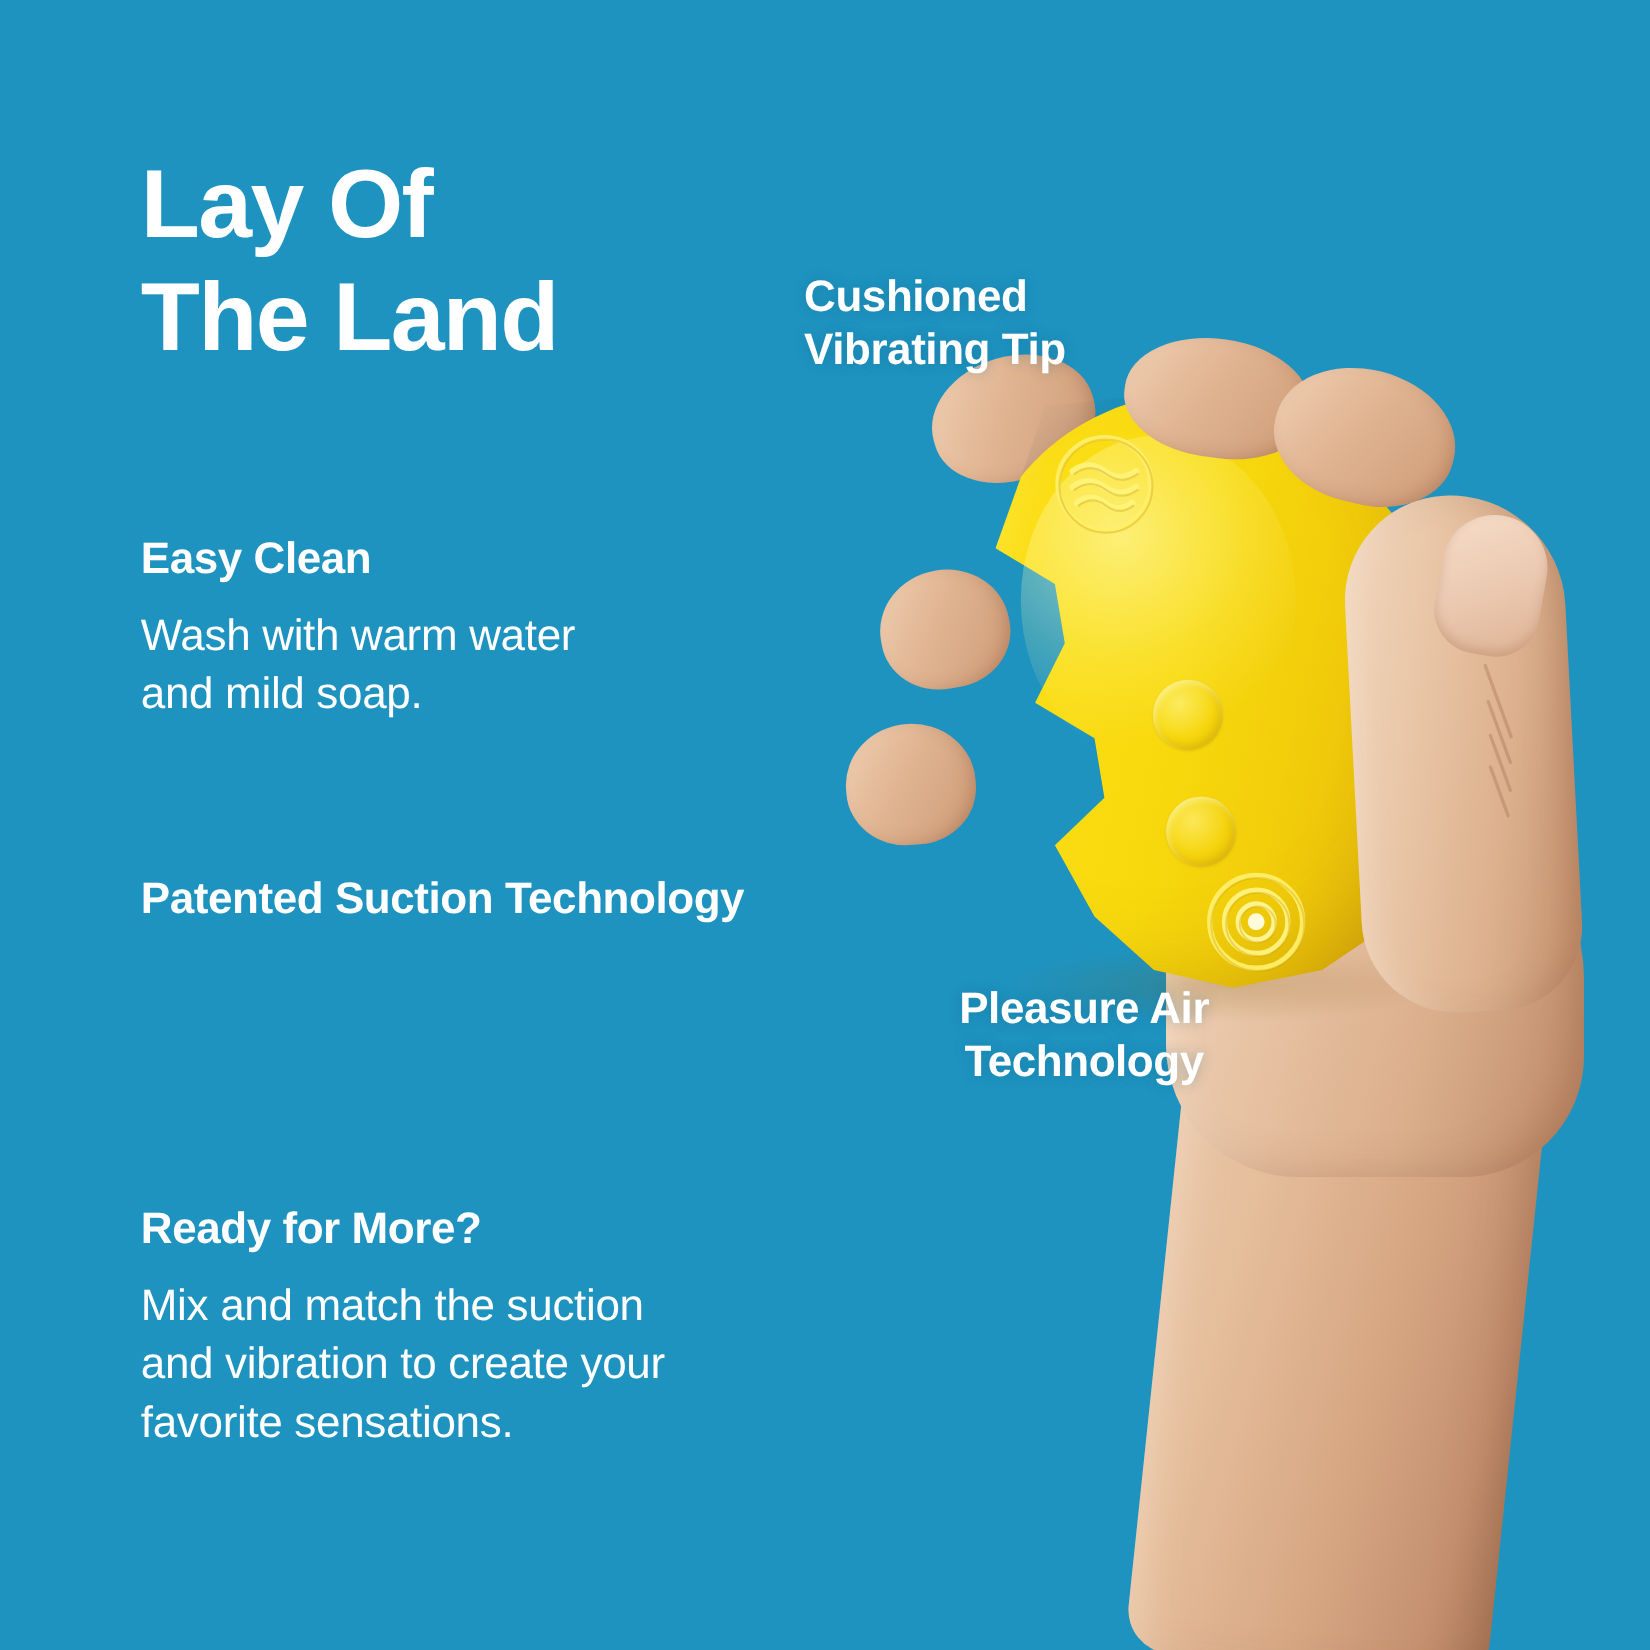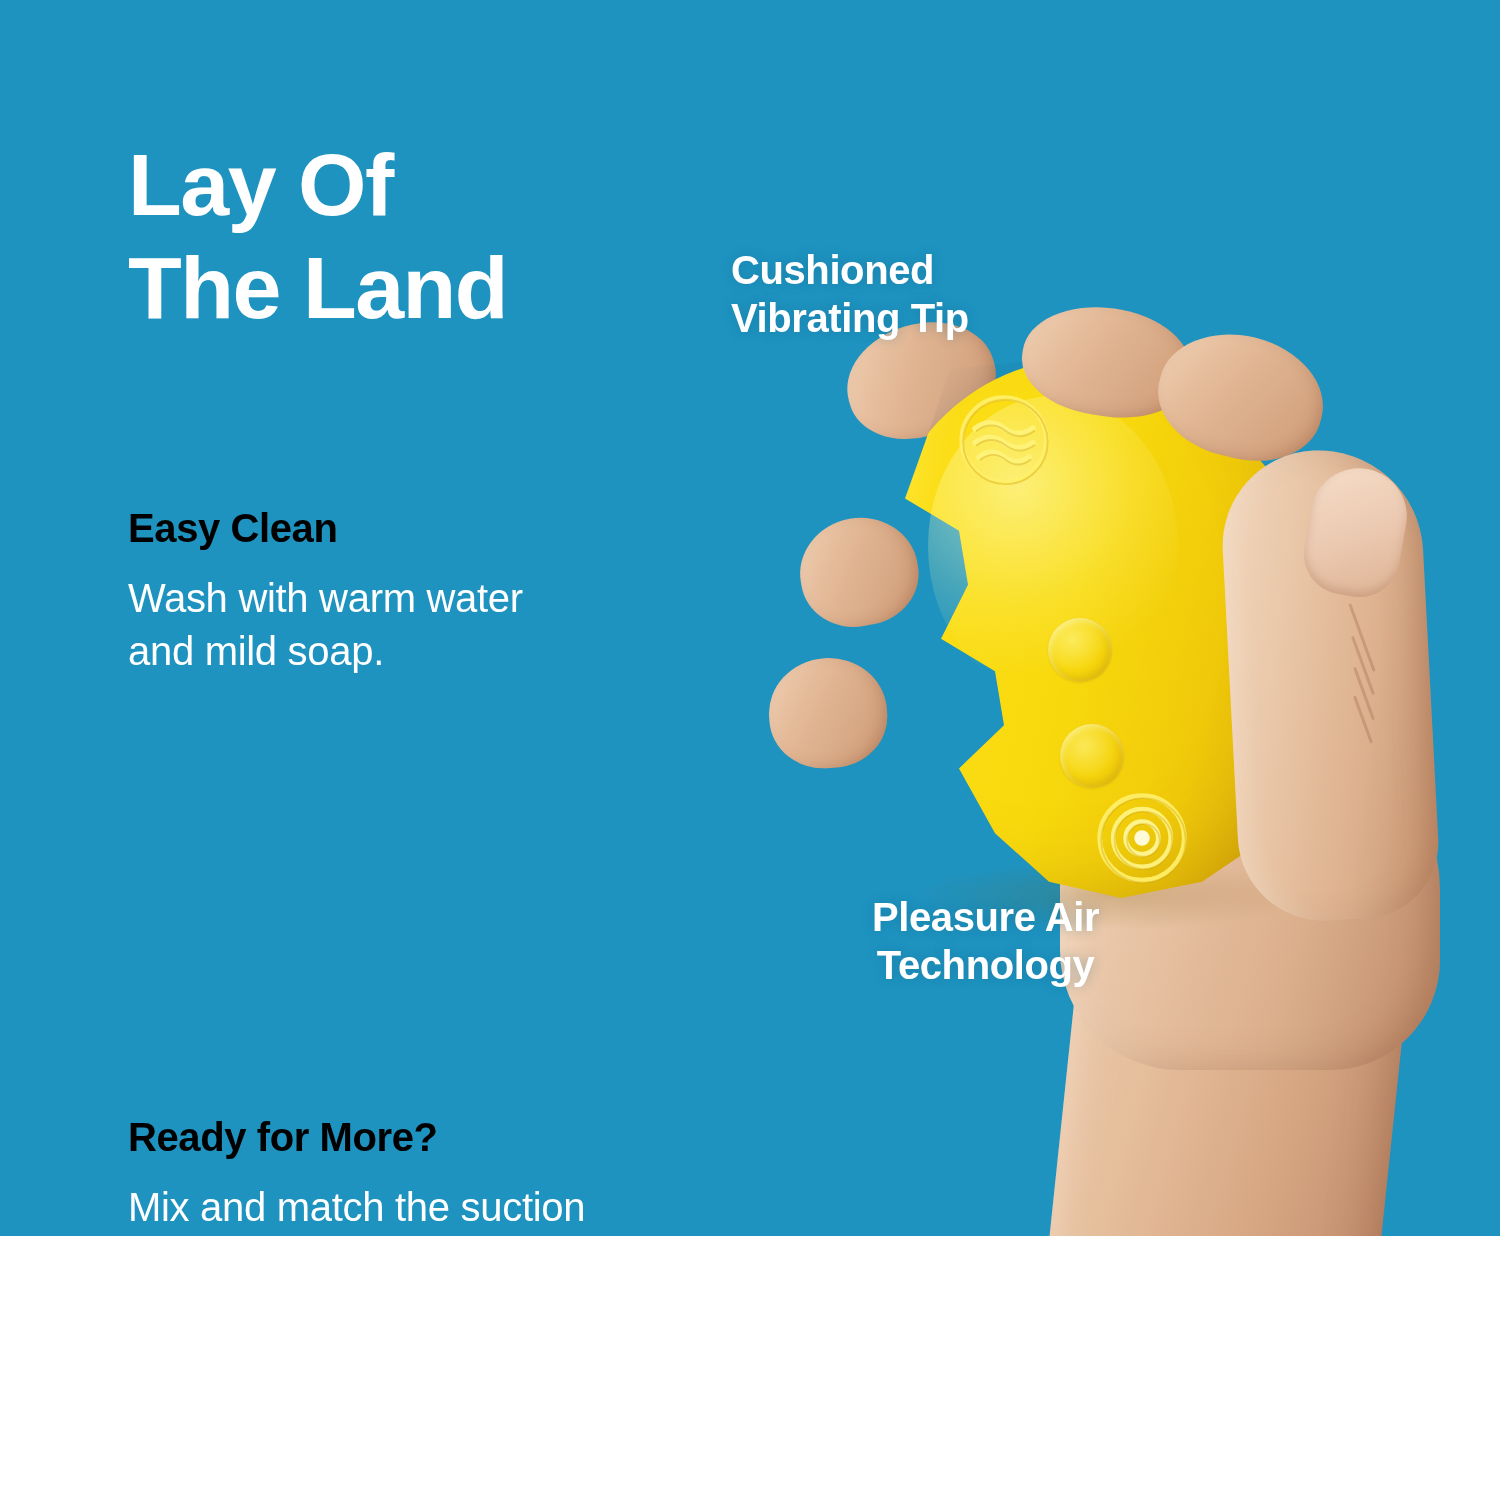--- a/index.html
+++ b/index.html
@@ -3,47 +3,46 @@
 <meta charset="utf-8">
 <style>
   * { margin:0; padding:0; box-sizing:border-box; }
   html, body {
     width:1500px; height:1500px;
     overflow:hidden;
     font-family:"Liberation Sans", sans-serif;
   }
   #canvas {
     position:relative;
-    width:1500px; height:1236px;
+    width:1500px; height:1500px;
     background:#1E93C0;
     overflow:hidden;
   }
 
   
   #page-title {
     position:absolute;
     left:128px; top:134px;
     width:640px;
     color:#FFFFFF;
     font-size:88px;
     font-weight:bold;
     line-height:1.17;
     letter-spacing:-1.5px;
     white-space:pre-line;
   }
 
   .feature-block { position:absolute; left:128px; width:760px; }
   .feature-heading {
-    color:#000000;
+    color:#ffffff;
     font-size:40px;
     font-weight:bold;
     letter-spacing:-0.4px;
     line-height:1.1;
     margin-bottom:22px;
-    margin-top:20px;
   }
   .feature-body {
     color:#FFFFFF;
     font-size:40px;
     font-weight:normal;
     line-height:1.33;
     letter-spacing:-0.3px;
     white-space:pre-line;
   }
   #feature-0 { top:486px; }
@@ -223,20 +222,21 @@
   <div id="page-title">Lay Of
 The Land</div>
 
   <div class="feature-block" id="feature-0">
     <div class="feature-heading">Easy Clean</div>
     <div class="feature-body">Wash with warm water
 and mild soap.</div>
   </div>
 
   <div class="feature-block" id="feature-1">
+    <div class="feature-heading">Patented Suction Technology</div>
   </div>
 
   <div class="feature-block" id="feature-2">
     <div class="feature-heading">Ready for More?</div>
     <div class="feature-body">Mix and match the suction
 and vibration to create your
 favorite sensations.</div>
   </div>
 
   <div class="callout" id="callout-tip">Cushioned

